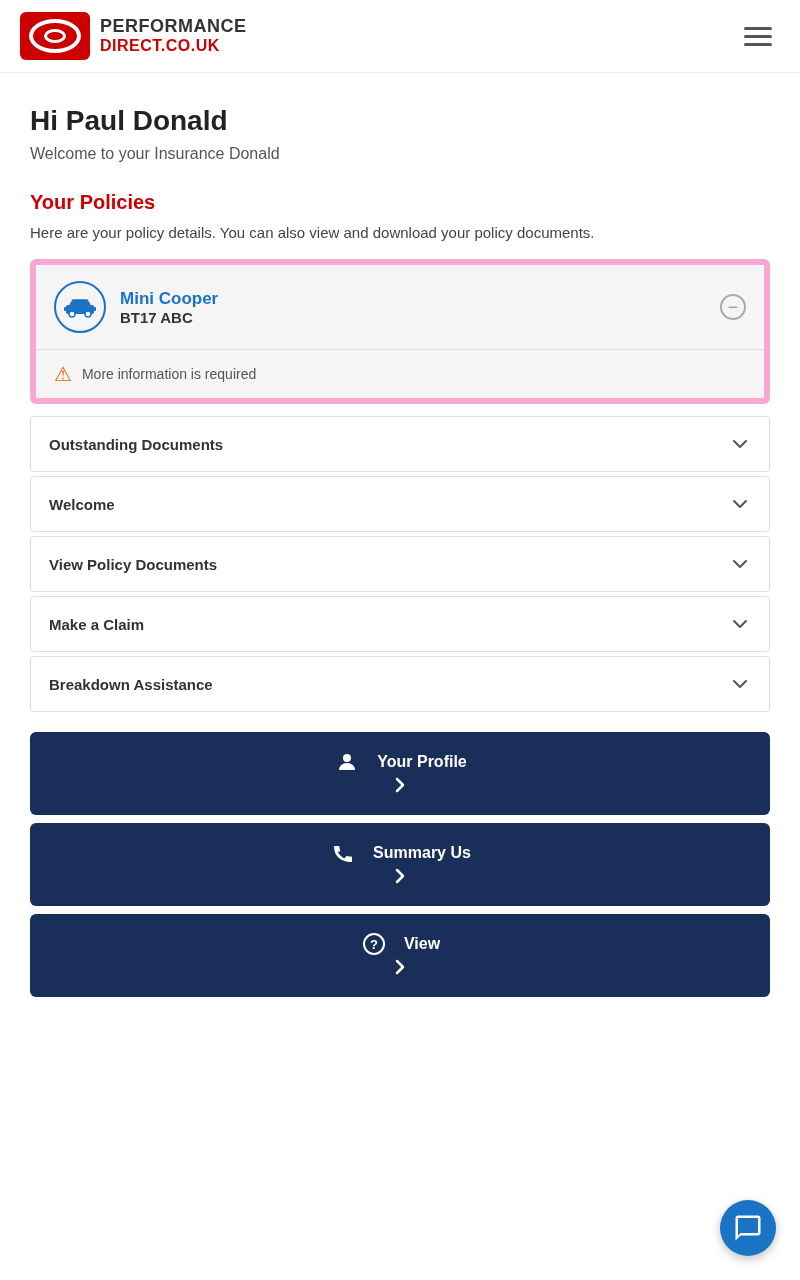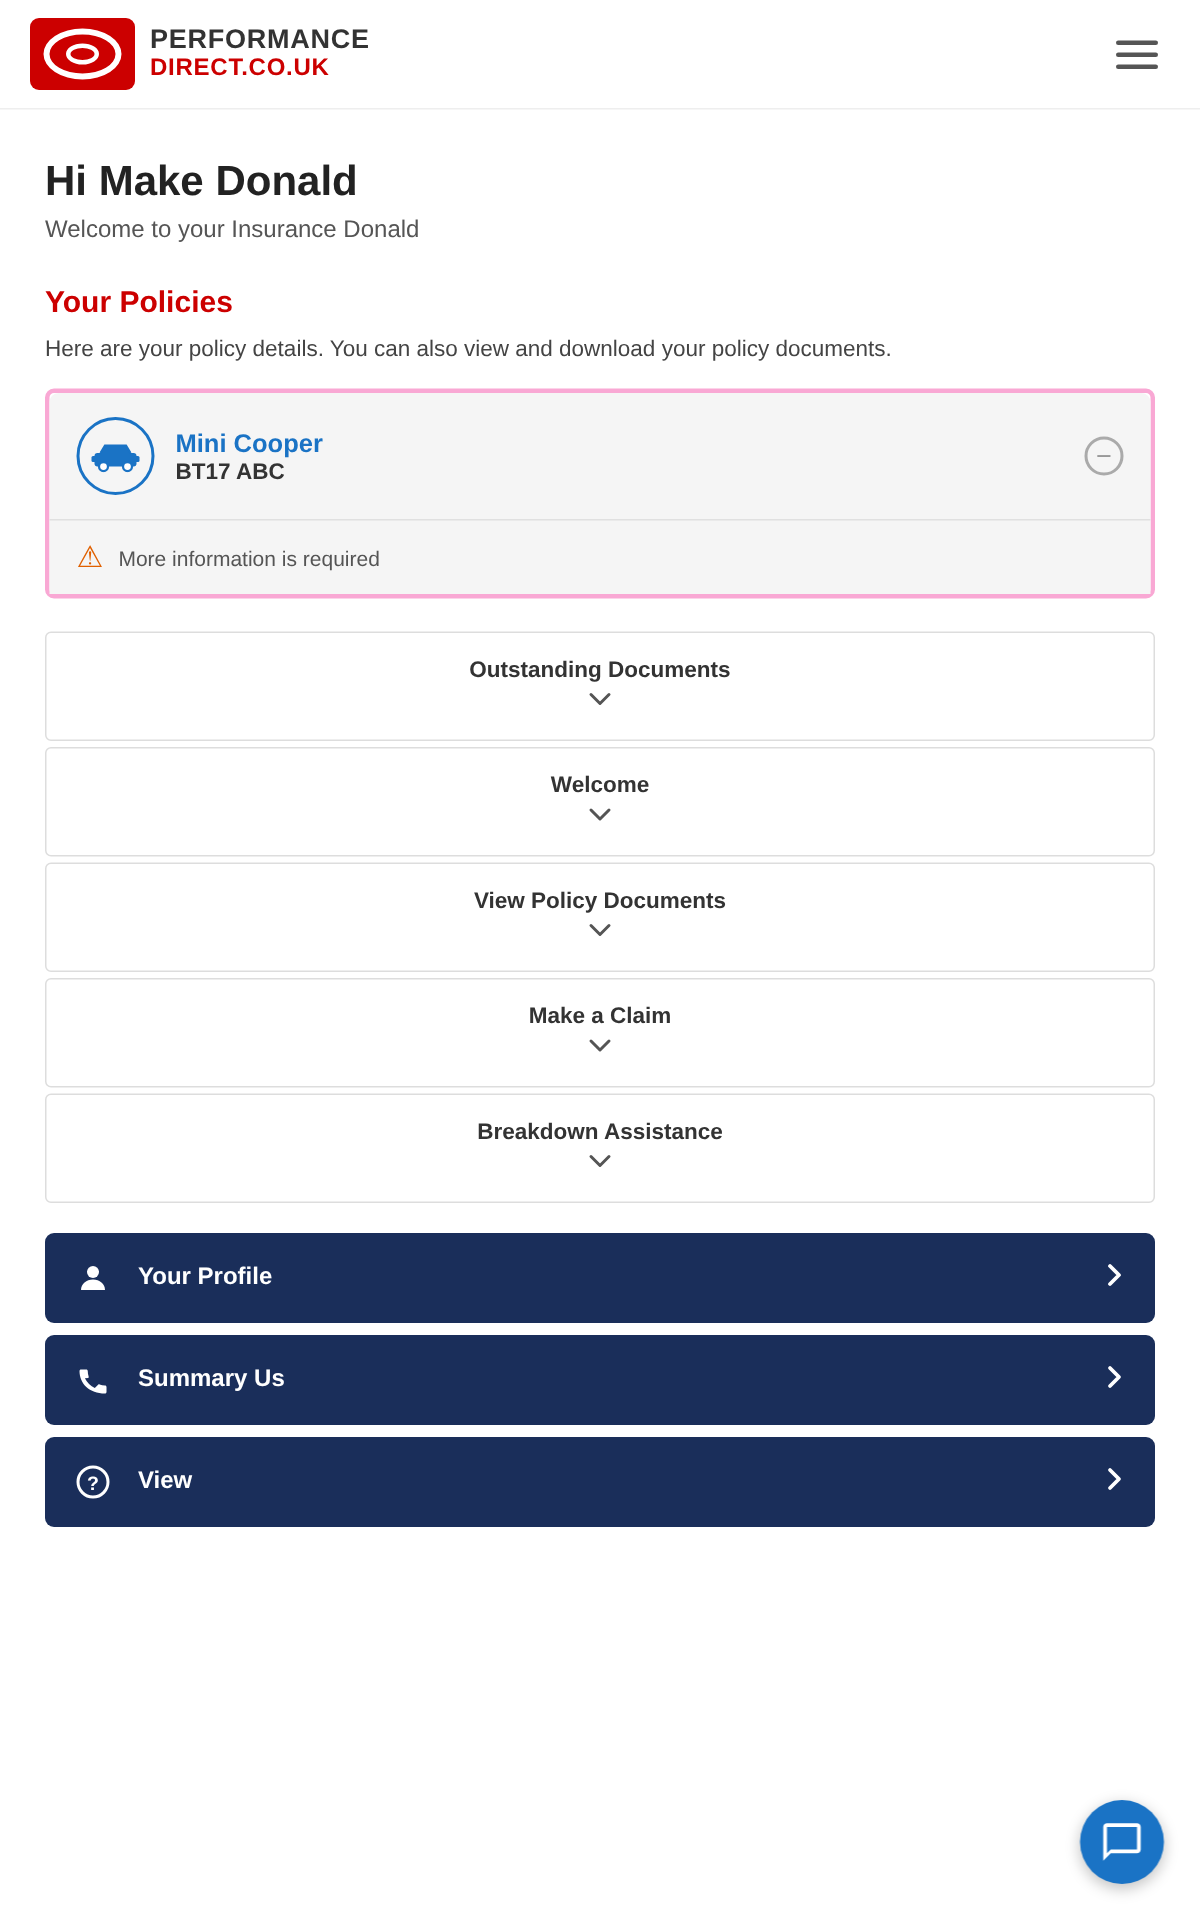--- a/index.html
+++ b/index.html
@@ -125,24 +125,24 @@
     }
 
     .policy-description {
       font-size: 15px;
       color: #444;
       margin-bottom: 18px;
     }
 
     
     .policy-card {
-      border: 3px solid #f9a8d4;
+      border: 6px solid #f9a8d4;
       border-radius: 6px;
       background: #fff;
-      margin-bottom: 22px;
+      margin-bottom: 12px;
     }
 
     .policy-header {
       display: flex;
       align-items: center;
       justify-content: space-between;
       padding: 16px 18px;
       background: #f5f5f5;
       border-radius: 6px 6px 0 0;
     }
@@ -223,21 +223,20 @@
 
     .accordion-header {
       display: flex;
       align-items: center;
       justify-content: space-between;
       padding: 16px 18px;
       cursor: pointer;
       font-size: 15px;
       font-weight: 600;
       color: #333;
-      flex-direction: column;
     }
 
     .chevron-down {
       width: 22px;
       height: 22px;
       display: flex;
       align-items: center;
       justify-content: center;
       color: #555;
     }
@@ -252,25 +251,26 @@
       margin-top: 20px;
       display: flex;
       flex-direction: column;
       gap: 8px;
     }
 
     .nav-item {
       display: flex;
       align-items: center;
       justify-content: space-between;
-      padding: 16px 18px;
+      padding: 16px 31px;
       background: #1a2e5a;
       border-radius: 6px;
       cursor: pointer;
       text-decoration: none;
+      flex-direction: column;
     }
 
     .nav-item-left {
       display: flex;
       align-items: center;
       gap: 16px;
     }
 
     .nav-icon {
       width: 28px;
@@ -331,21 +331,21 @@
   </div>
   <button class="hamburger-btn" aria-label="Menu">
     <span class="hamburger-line"></span>
     <span class="hamburger-line"></span>
     <span class="hamburger-line"></span>
   </button>
 </header>
 
 <main class="main-content">
 
-  <h1 class="greeting">Hi Make Donald</h1>
+  <h1 class="greeting">Hi Paul Donald</h1>
   <p class="welcome-text">Welcome to your Insurance Donald</p>
 
   <h2 class="section-title">Your Policies</h2>
   <p class="policy-description">Here are your policy details. You can also view and download your policy documents.</p>
 
   <div class="policy-card">
     <div class="policy-header">
       <div class="policy-header-left">
         <div class="car-icon-circle">
           <svg class="car-icon-svg" viewBox="0 0 34 22" fill="none" xmlns="http://www.w3.org/2000/svg">

